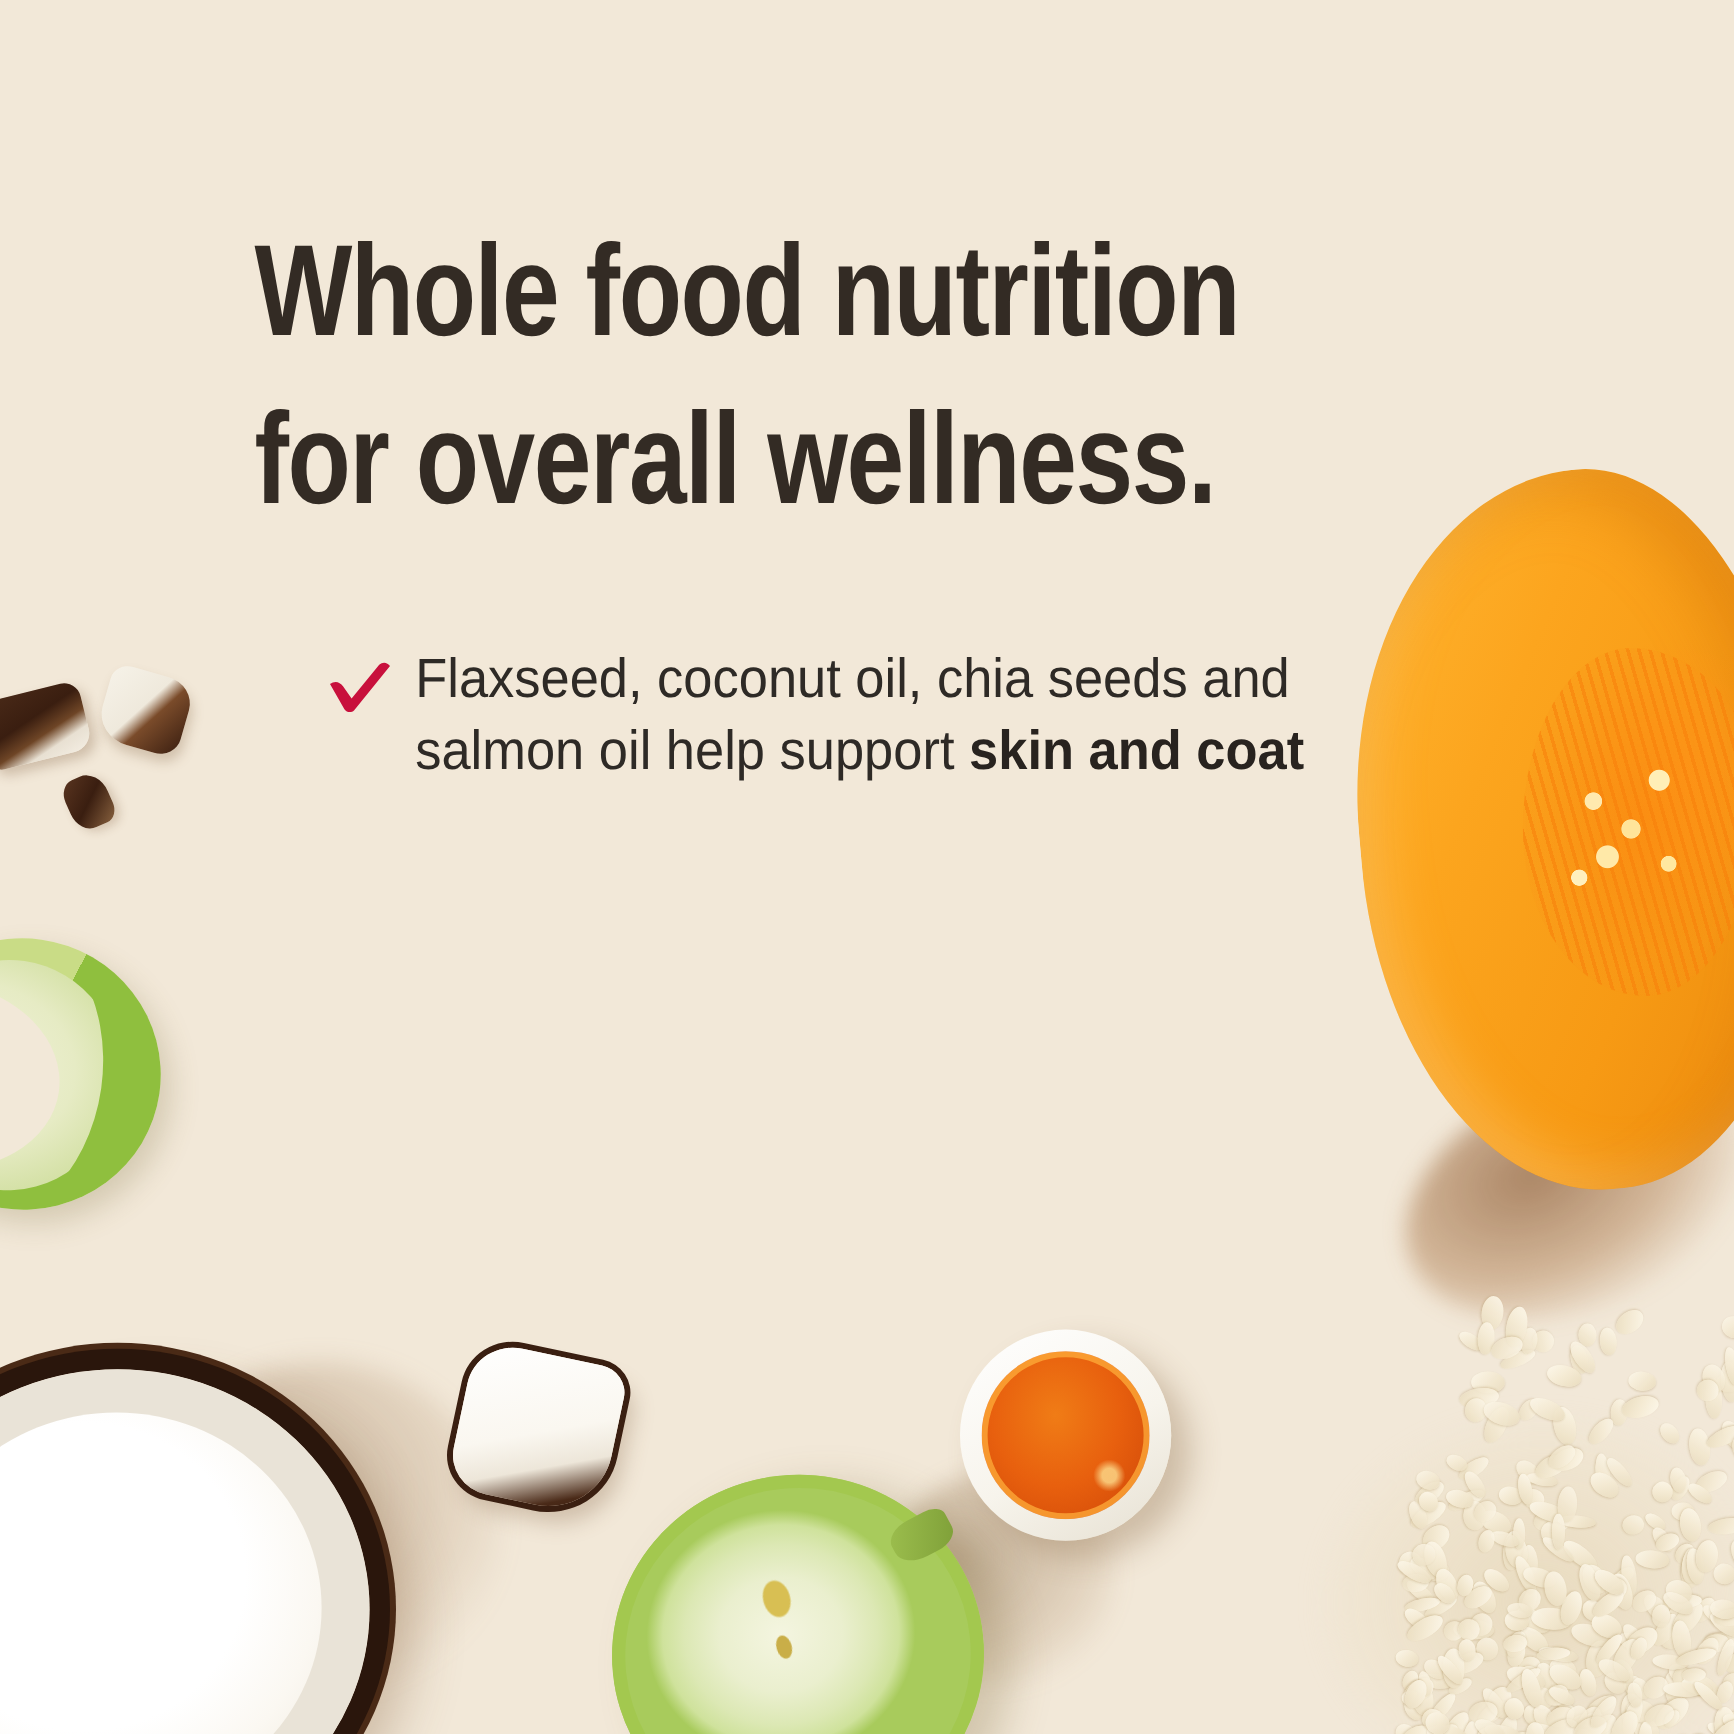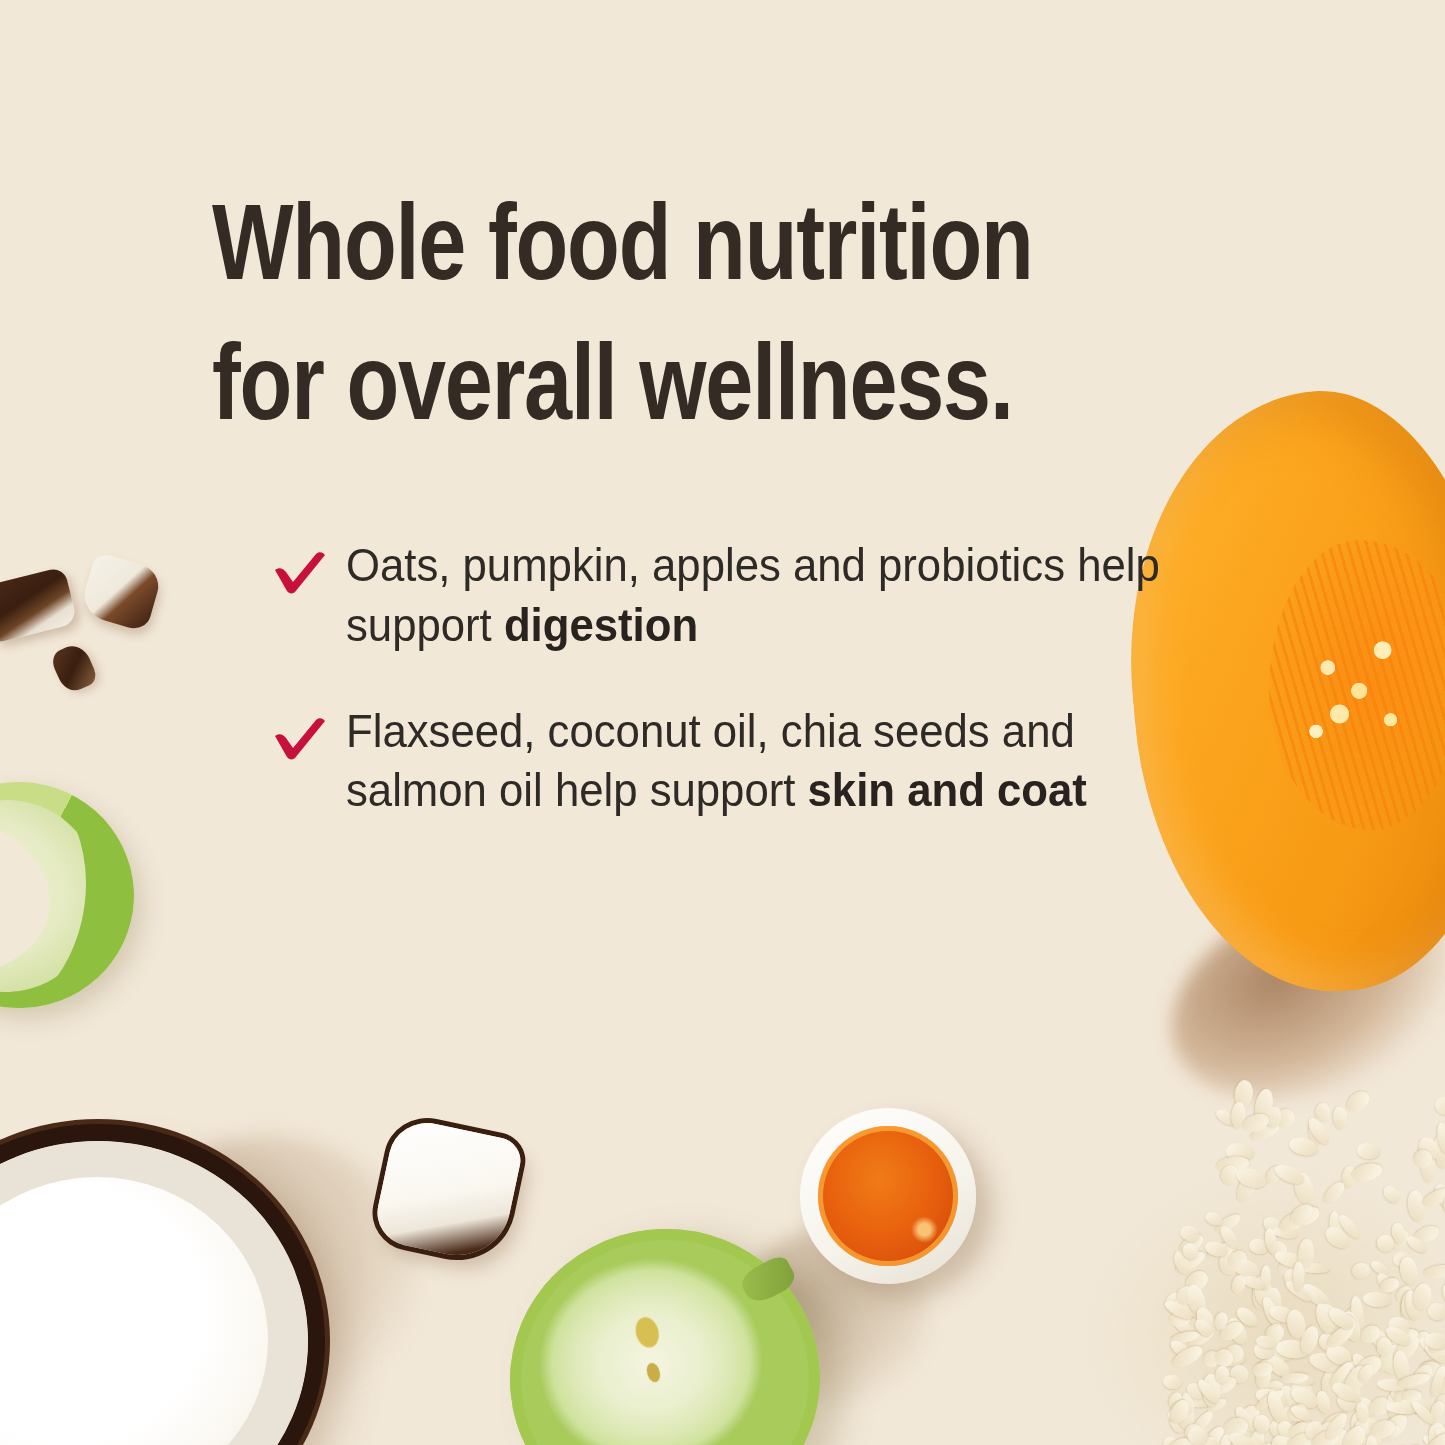--- a/index.html
+++ b/index.html
@@ -601,26 +601,20 @@
       <div class="oat" style="left: 294.312px; top: 244.493px; width: 27.2125px; height: 13.5327px; transform: rotate(30.5146deg); opacity: 0.86;"></div>
       <div class="oat" style="left: 97.4696px; top: 342.067px; width: 19.607px; height: 17.5639px; transform: rotate(17.4585deg); opacity: 0.91;"></div>
       <div class="oat" style="left: 71.7887px; top: 219.327px; width: 31.0154px; height: 12.134px; transform: rotate(28.3174deg); opacity: 0.92;"></div>
     </div>
 
   <div class="headline">Whole food nutrition
 for overall wellness.</div>
 
   <div class="bullets">
 
-    <div class="bullet">
-      <svg class="check" viewBox="0 0 56 44">
-        <path d="M3 20 C7 17 11 18 14 22 L21 32 L44 4 C47 1 51 2 53 5 L23 42 C21 44 17 44 15 41 Z" fill="#C8103C"></path>
-      </svg>
-      <div class="btext"><span>Oats, pumpkin, apples and probiotics help support </span><b>digestion</b></div>
-    </div>
 
     <div class="bullet">
       <svg class="check" viewBox="0 0 56 44">
         <path d="M3 20 C7 17 11 18 14 22 L21 32 L44 4 C47 1 51 2 53 5 L23 42 C21 44 17 44 15 41 Z" fill="#C8103C"></path>
       </svg>
       <div class="btext"><span>Flaxseed, coconut oil, chia seeds and salmon oil help support </span><b>skin and coat</b></div>
     </div>
 
 
   </div>

